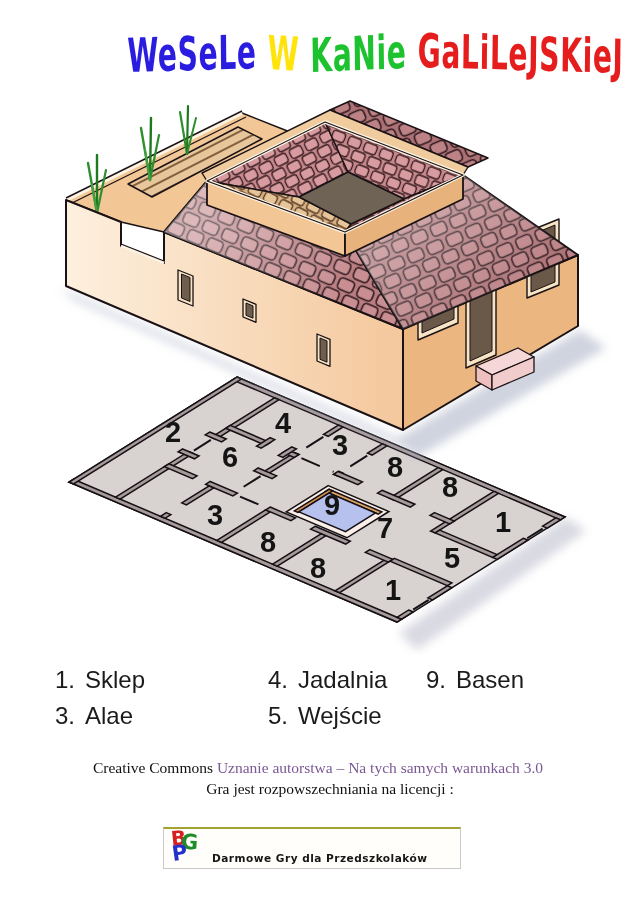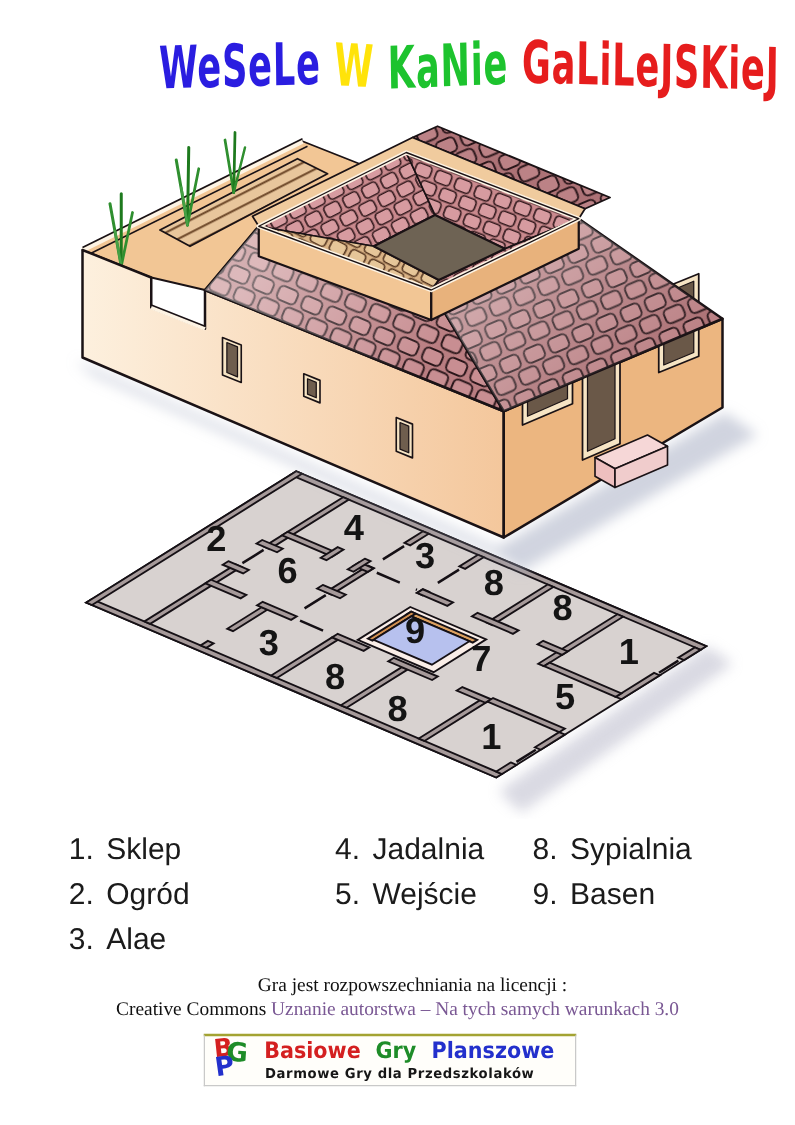--- a/index.html
+++ b/index.html
@@ -18,21 +18,21 @@
   #scene{position:absolute;top:85px;left:0;}
   .pnum{font-family:"Liberation Sans",sans-serif;font-size:29px;font-weight:600;fill:#141414;}
   
   .legend-col{position:absolute;top:662px;}
   .legend-col .row{height:36px;line-height:36px;font-size:24px;color:#1b1b1b;white-space:nowrap;}
   .legend-col .num{display:inline-block;min-width:30px;}
   #lc1{left:55px;} #lc2{left:228px;margin-left:40px;} #lc3{left:426px;}
   
   .license{position:absolute;left:0;width:636px;text-align:center;
            font-family:"Liberation Serif",serif;font-size:15.5px;color:#111;}
-  #lic1{top:780px;padding-left:12px;} #lic2{top:799px;}
+  #lic1{top:780px;padding-left:12px;} #lic2{top:759px;}
   
   .logo{position:absolute;left:163px;top:827px;width:298px;height:42px;background:#fffefa;
         border:1px solid #c9c9c9;border-top:2px solid #a3a332;box-sizing:border-box;}
   .monogram{position:absolute;left:5px;top:0;width:38px;height:40px;}
   .monogram span{position:absolute;font-family:"DejaVu Sans",sans-serif;font-weight:800;}
   .mono-b{left:2px;top:-3px;font-size:20px;transform:rotate(-6deg);}
   .mono-g{left:12px;top:1px;font-size:21px;transform:rotate(4deg);}
   .mono-p{left:3px;top:12px;font-size:21px;transform:rotate(-8deg);}
   .logo-words{position:absolute;left:44px;top:1px;white-space:nowrap;}
   .logo-words span{font-family:"DejaVu Sans",sans-serif;font-weight:800;font-size:18px;
@@ -252,38 +252,33 @@
     <polygon points="463,175 345,232 351,224 404,199" fill="url(#ptInL)" stroke="#1a1215" stroke-width="1.4"></polygon>
     <polygon points="207,181 299,197 351,224 345,232" fill="url(#ptInT)" stroke="#1a1215" stroke-width="1.4"></polygon>
     <polygon points="299,197 348,172 404,199 351,224" fill="#6e6354" stroke="#1a1215" stroke-width="1.6"></polygon>
     <path d="M207,181 L325,122 L463,175 L345,232 Z" fill="none" stroke="#fdf3e3" stroke-width="3.6"></path>
     <path d="M207,181 L325,122 L463,175 L345,232 Z" fill="none" stroke="#1a1215" stroke-width="1.1"></path>
   </g>
 </svg>
 
 <div class="legend-col" id="lc1">
   <div class="row"><span class="num">1.</span><span>Sklep</span></div>
-  <div class="row"><span class="num">2.</span><span>Ogród</span></div>
   <div class="row"><span class="num">3.</span><span>Alae</span></div>
 </div>
 <div class="legend-col" id="lc2">
   <div class="row"><span class="num">4.</span><span>Jadalnia</span></div>
   <div class="row"><span class="num">5.</span><span>Wejście</span></div>
 </div>
 <div class="legend-col" id="lc3">
-  <div class="row"><span class="num">8.</span><span>Sypialnia</span></div>
   <div class="row"><span class="num">9.</span><span>Basen</span></div>
 </div>
 
 <div class="license" id="lic1">Gra jest rozpowszechniania na licencji :</div>
 <div class="license" id="lic2"><span>Creative Commons </span><span style="color: rgb(122, 88, 148);">Uznanie autorstwa – Na tych samych warunkach 3.0</span></div>
 
 <div class="logo">
   <div class="monogram">
     <span class="mono-b" style="color: rgb(212, 32, 32);">B</span>
     <span class="mono-g" style="color: rgb(30, 140, 40);">G</span>
     <span class="mono-p" style="color: rgb(35, 48, 204);">P</span>
   </div>
-  <div class="logo-words">
-    <span style="color: rgb(212, 32, 32);">Basiowe</span><span style="color: rgb(30, 140, 40);">Gry</span><span style="color: rgb(35, 48, 204);">Planszowe</span>
-  </div>
   <div class="logo-sub">Darmowe Gry dla Przedszkolaków</div>
 </div>
 
 </body></html>

